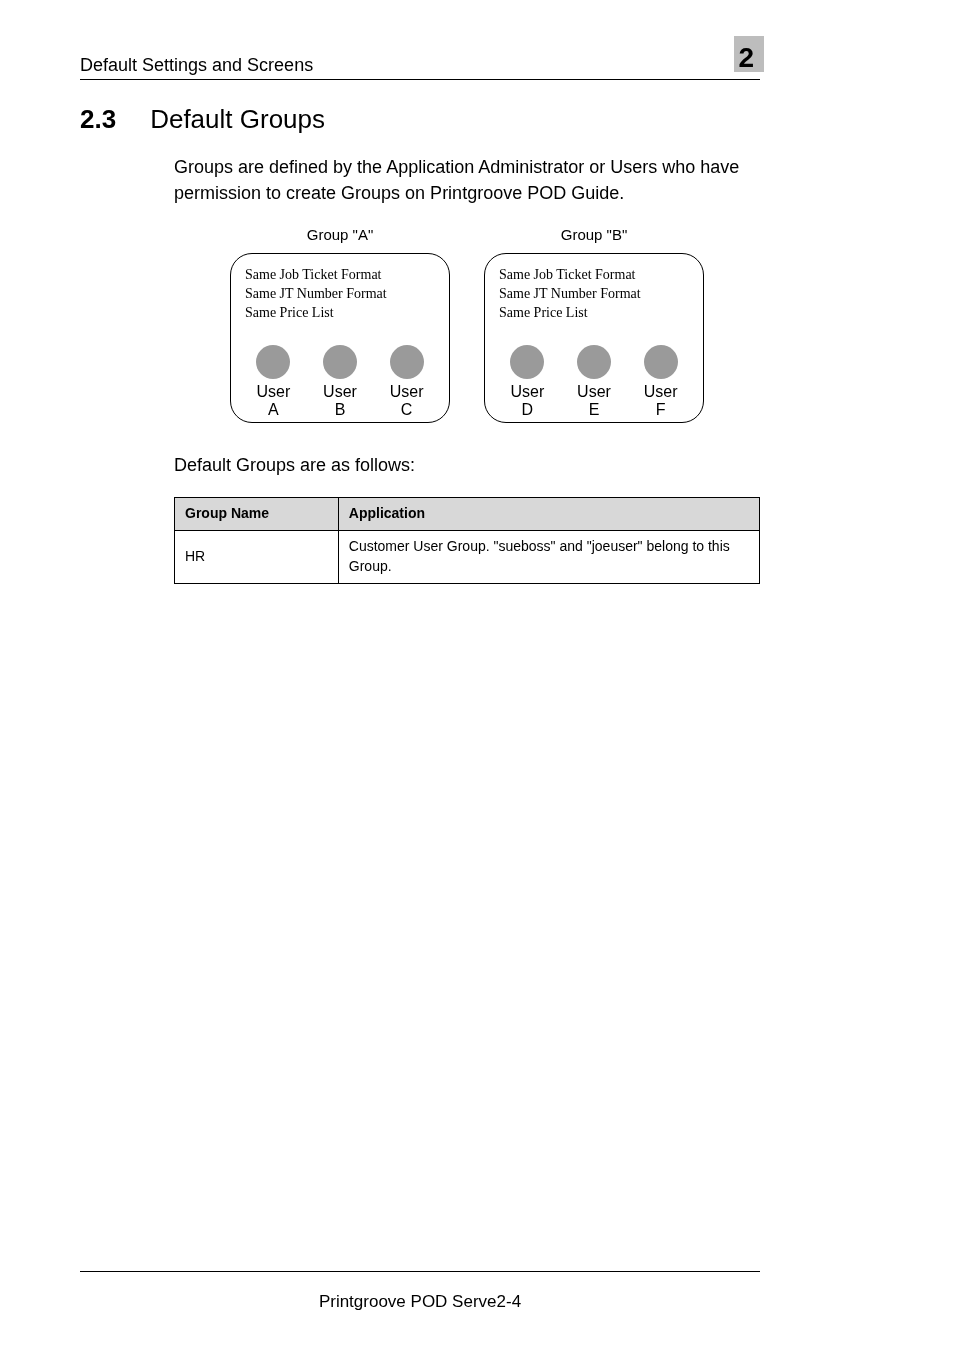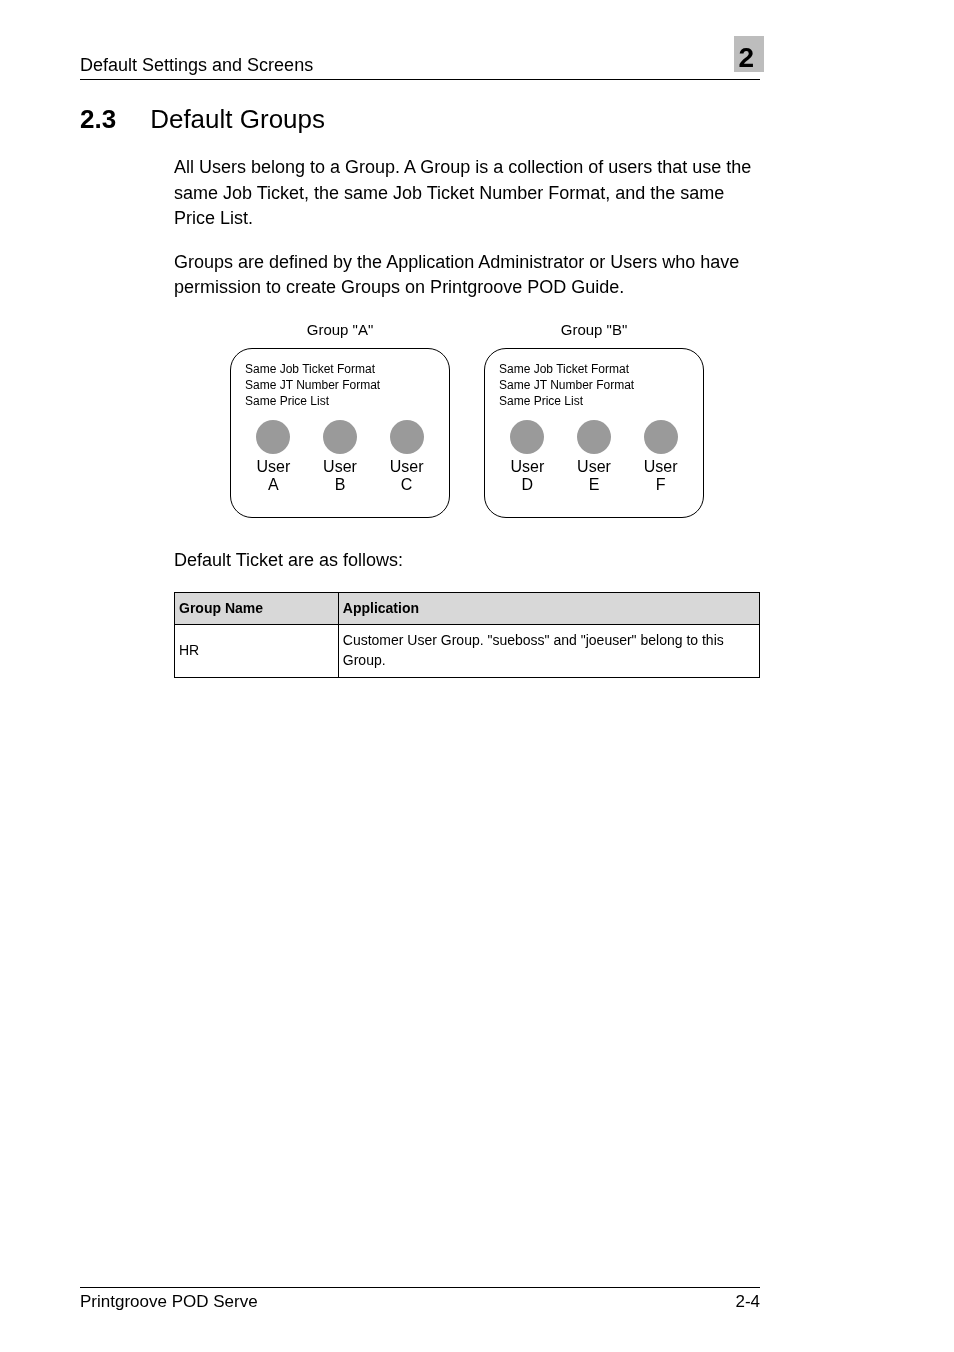--- a/index.html
+++ b/index.html
@@ -13,28 +13,28 @@
   .chapter-num { position: absolute; font-size: 28px; font-weight: bold; right: 6px; top: 2px; }
   .section-row { display: flex; align-items: baseline; gap: 34px; margin-bottom: 20px; }
   .section-num { font-size: 26px; font-weight: bold; }
   .section-title { font-size: 26px; font-weight: normal; }
   .body { margin-left: 94px; font-size: 18px; line-height: 1.42; }
   .para { margin-bottom: 18px; }
   .diagram-row { display: flex; justify-content: center; gap: 34px; margin: 10px 0 30px 0; }
   .group-col { display: flex; flex-direction: column; align-items: center; }
   .group-label { font-size: 15px; margin-bottom: 8px; }
   .card { width: 220px; height: 170px; border: 1.5px solid #000; border-radius: 22px; padding: 12px 14px; position: relative; }
-  .card-lines { font-size: 12px; line-height: 1.35; margin-bottom: 10px; }
+  .card-lines { font-size: 14px; line-height: 1.35; margin-bottom: 22px; font-family: Liberation Serif, serif; }
   .user-row { display: flex; justify-content: space-around; gap: 10px; margin-top: 6px; }
   .user-cell { display: flex; flex-direction: column; align-items: center; font-size: 16px; line-height: 1.15; }
   .user-dot { width: 34px; height: 34px; border-radius: 50%; background: #9a9a9a; margin-bottom: 4px; }
   .table { width: 100%; border-collapse: collapse; margin: 4px 0 14px 0; }
-  .table th, .table td { border: 1px solid #000; padding: 6px 4px; font-size: 14px; text-align: left; vertical-align: middle; }
+  .table th, .table td { border: 1px solid #000; padding: 6px 10px; font-size: 14px; text-align: left; vertical-align: middle; }
   .table th { background: #d8d8d8; font-weight: bold; }
-  .footer-row { position: absolute; bottom: 40px; left: 80px; right: 80px; border-top: 1px solid #000; display: flex; justify-content: space-between; padding-top: 4px; font-size: 17px; }
+  .footer-row { position: absolute; bottom: 40px; left: 80px; right: 80px; border-top: 1px solid #000; display: flex; justify-content: center; padding-top: 20px; font-size: 17px; }
 </style>
 </head>
 <body>
 
 <div class="page">
 
   <div class="head-row">
     <div class="head-left">Default Settings and Screens</div>
     <div class="head-right">
       <div class="chapter-box">
@@ -44,21 +44,20 @@
     </div>
   </div>
 
   <div class="section-row">
     <div class="section-num">2.3</div>
     <div class="section-title">Default Groups</div>
   </div>
 
   <div class="body">
 
-    <div class="para">All Users belong to a Group. A Group is a collection of users that use the same Job Ticket, the same Job Ticket Number Format, and the same Price List.</div>
     <div class="para">Groups are defined by the Application Administrator or Users who have permission to create Groups on Printgroove POD Guide.</div>
 
     <div class="diagram-row">
 
       <div class="group-col">
         <div class="group-label">Group "A"</div>
         <div class="card">
           <div class="card-lines">
             <div>Same Job Ticket Format</div>
             <div>Same JT Number Format</div>
@@ -107,21 +106,21 @@
               <div class="user-dot"></div>
               <div>User</div>
               <div>F</div>
             </div>
           </div>
         </div>
       </div>
 
     </div>
 
-    <div class="para">Default Ticket are as follows:</div>
+    <div class="para">Default Groups are as follows:</div>
 
     <table class="table">
       <thead>
         <tr>
           <th style="width:28%;">Group Name</th>
           <th>Application</th>
         </tr>
       </thead>
       <tbody>
         <tr>

